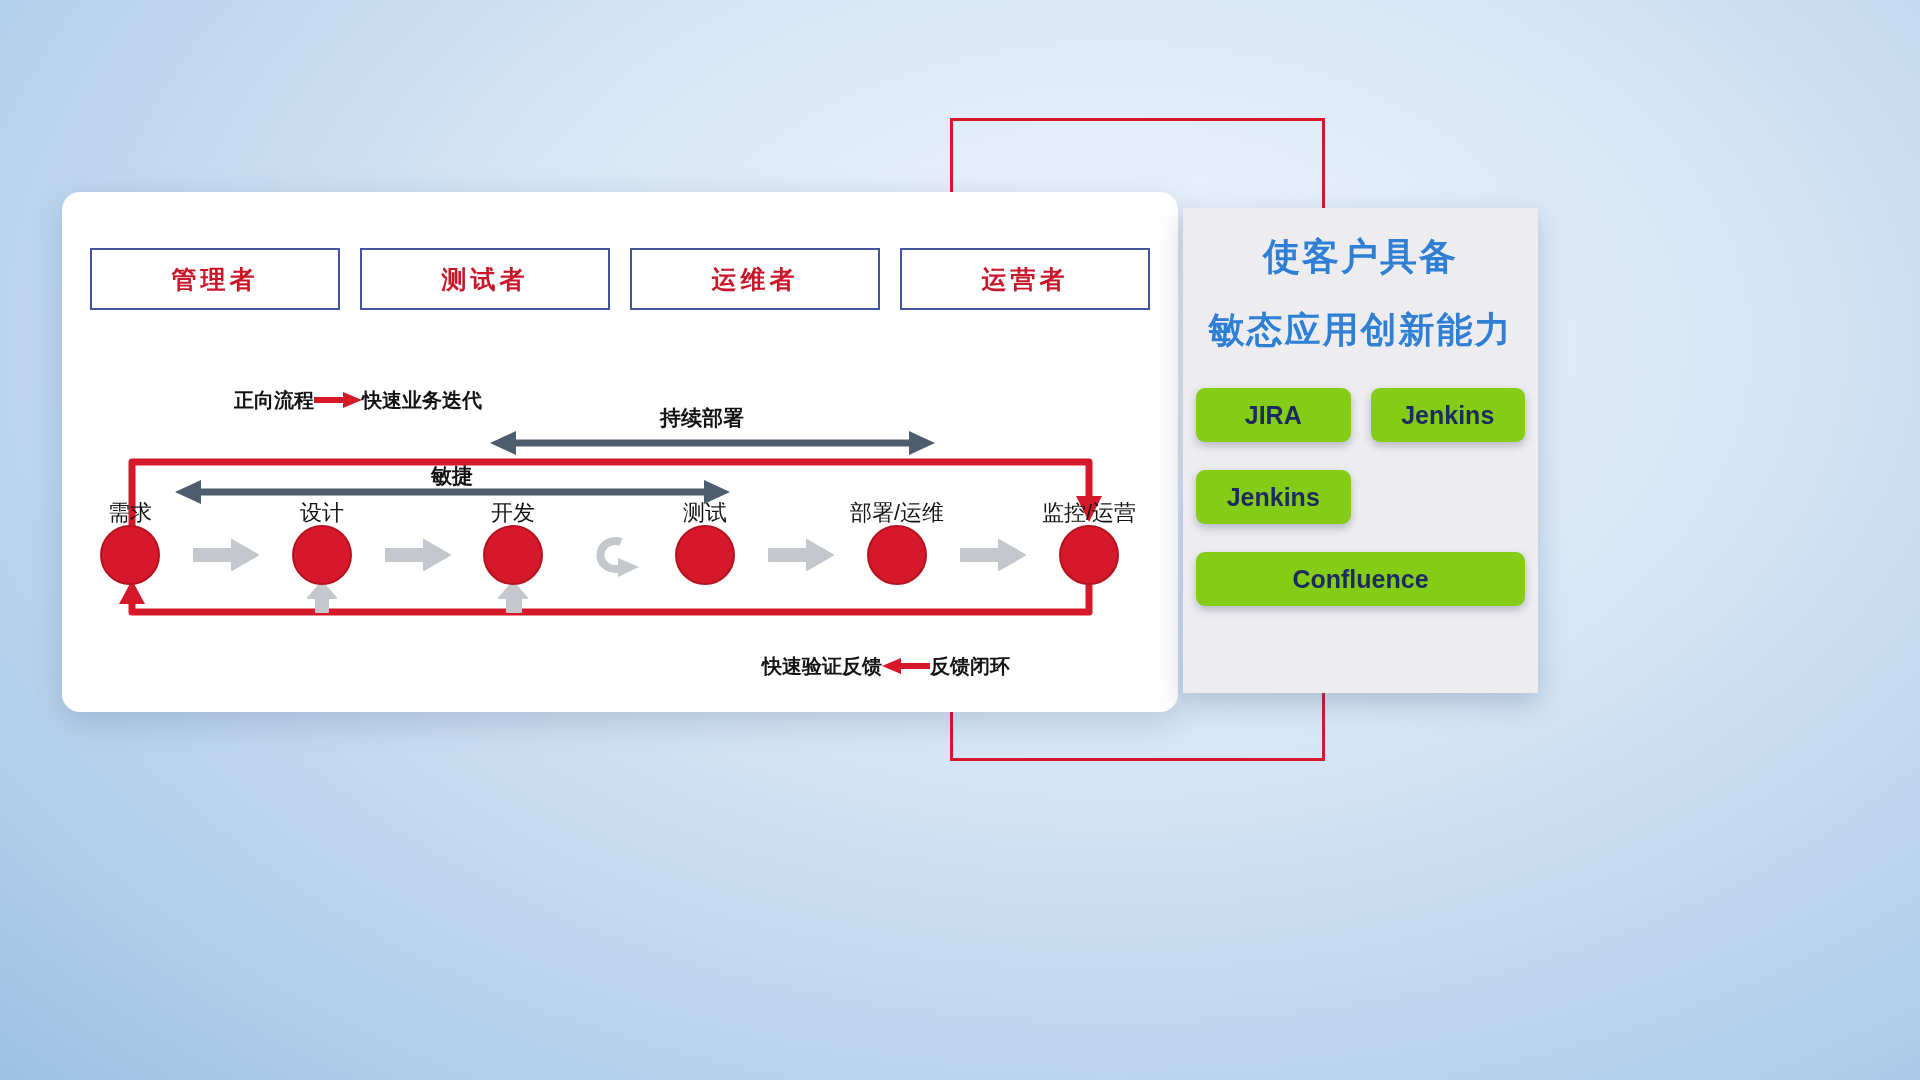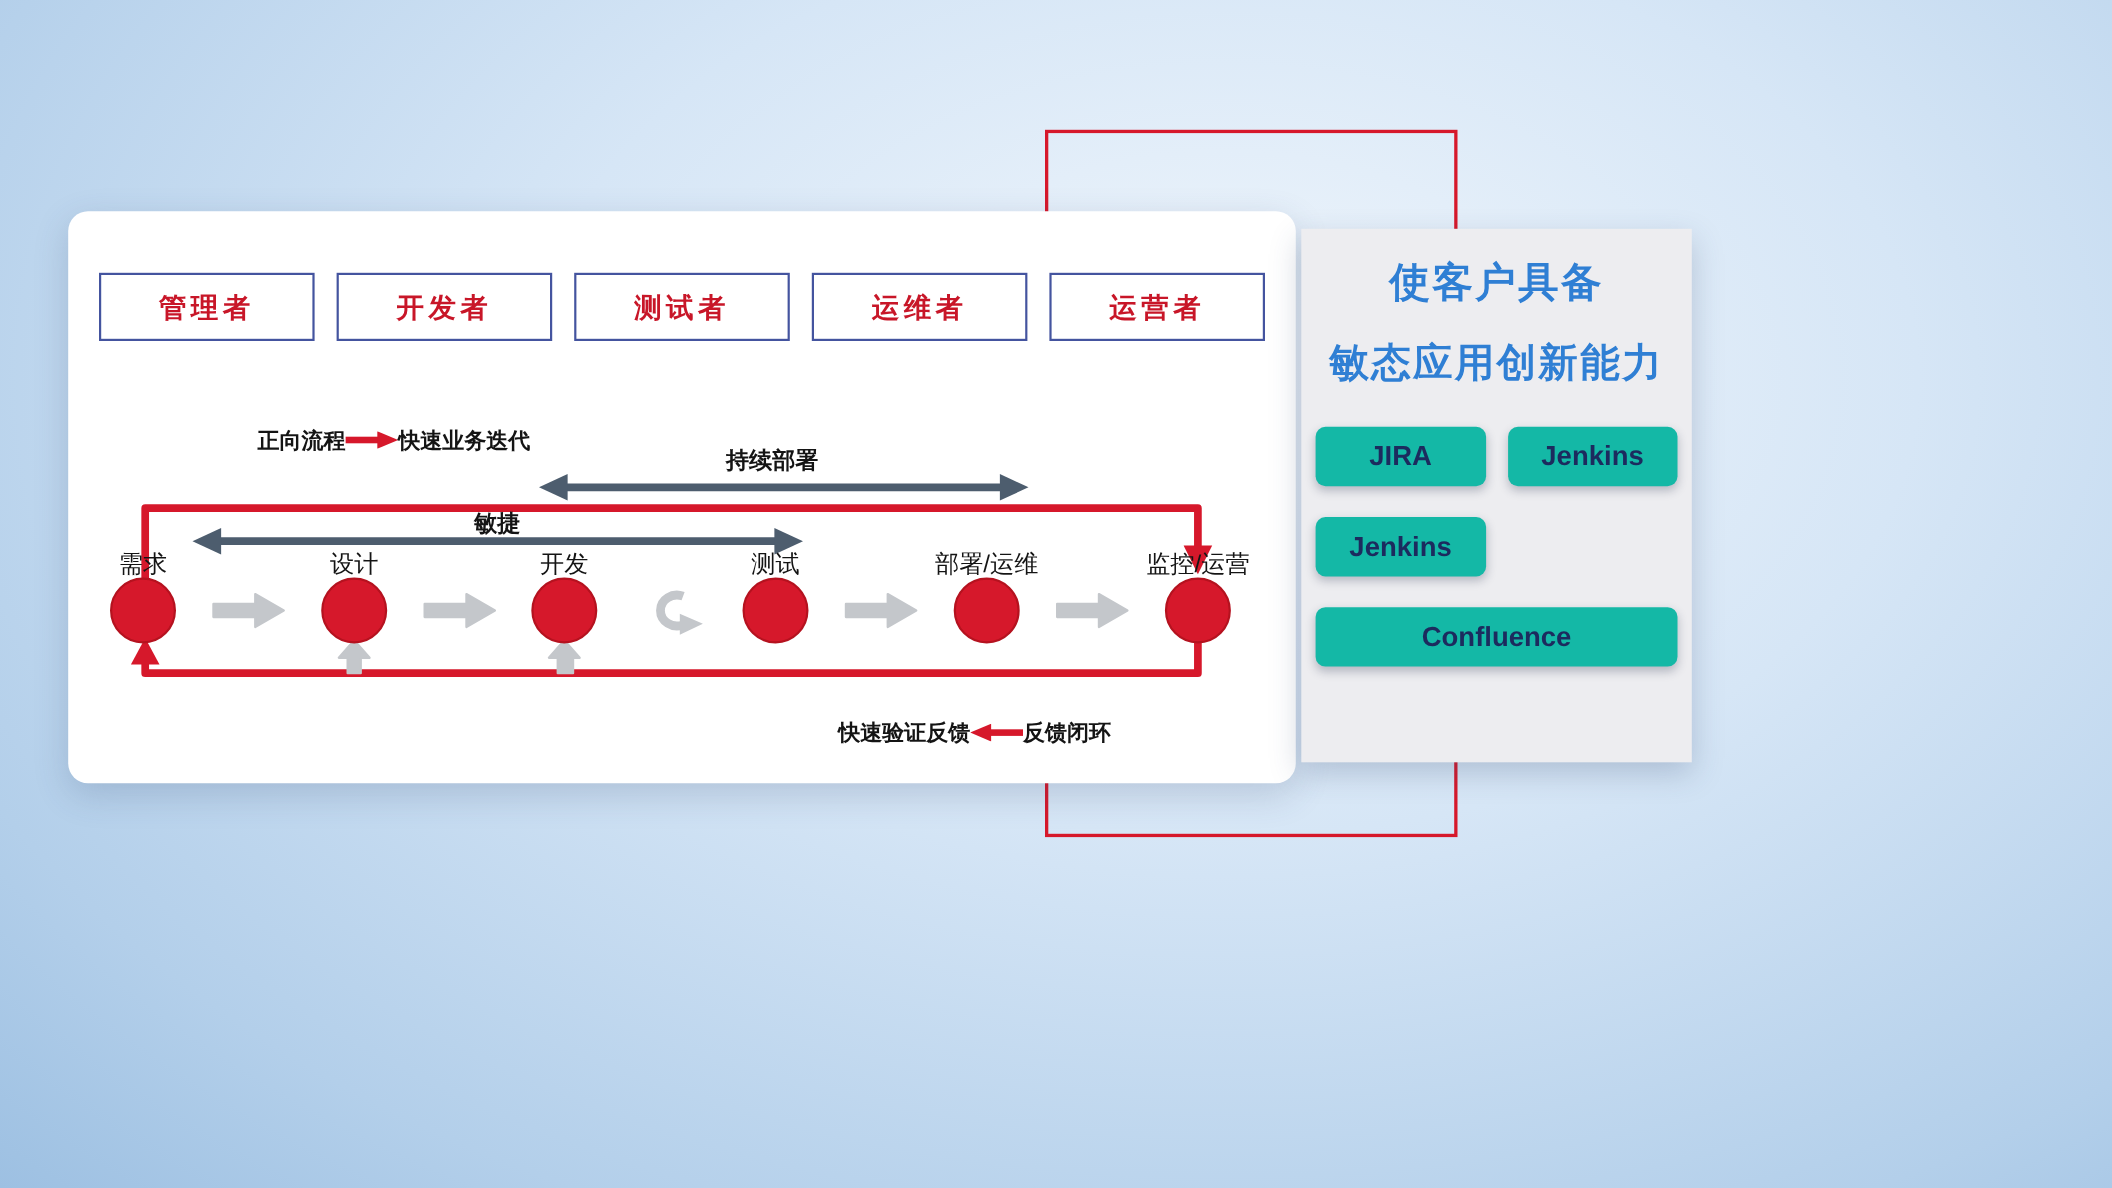--- a/index.html
+++ b/index.html
@@ -120,21 +120,21 @@
   .tools {
     position: absolute;
     left: 13px; right: 13px; top: 180px;
     display: grid;
     grid-template-columns: 1fr 1fr;
     column-gap: 20px;
     row-gap: 28px;
   }
   .tool {
     height: 54px;
-    background: #14b8a6;
+    background: #84cc16;
     border-radius: 9px;
     box-shadow: 0 4px 9px rgba(40, 50, 80, 0.28);
     display: flex;
     align-items: center;
     justify-content: center;
     font-size: 25px;
     font-weight: 700;
     color: #1c2b5e;
   }
   .tool.wide { grid-column: 1 / span 2; }
@@ -142,23 +142,20 @@
 </head>
 <body>
 
 <div class="red-frame"></div>
 
 <div class="card">
 
   <div class="roles">
     <div class="role-box">
         <span>管理者</span>
-      </div>
-    <div class="role-box">
-        <span>开发者</span>
       </div>
     <div class="role-box">
         <span>测试者</span>
       </div>
     <div class="role-box">
         <span>运维者</span>
       </div>
     <div class="role-box">
         <span>运营者</span>
       </div>

